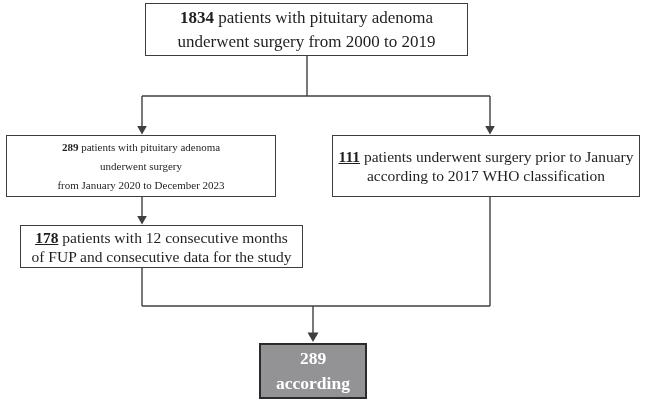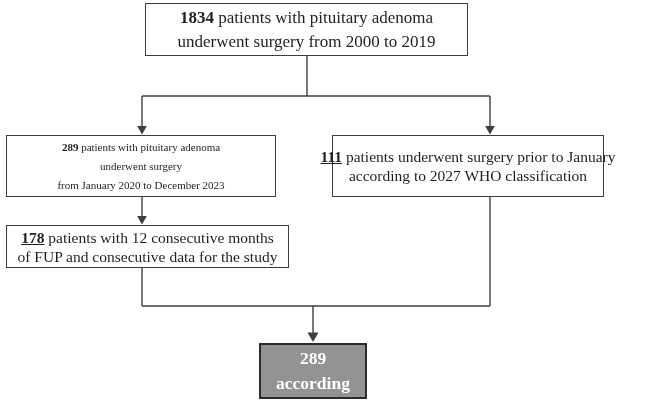--- a/index.html
+++ b/index.html
@@ -45,25 +45,25 @@
     width: 323px; height: 53px;
     font-size: 17px; line-height: 24px;
   }
   .box-recent {
     left: 6px; top: 135px;
     width: 270px; height: 62px;
     font-size: 11px; line-height: 19px;
   }
   .box-rereviewed {
     left: 332px; top: 135px;
-    width: 272px; height: 62px;
+    width: 308px; height: 62px;
     font-size: 15.5px; line-height: 19px;
   }
   .box-fup {
-    left: 6px; top: 225px;
+    left: 20px; top: 225px;
     width: 283px; height: 43px;
     font-size: 15.5px; line-height: 19px;
   }
   .box-final {
     left: 259px; top: 343px;
     width: 108px; height: 56px;
     border: 2px solid #2b2b2b;
     background: #939396;
     color: #ffffff;
     font-weight: bold;
@@ -101,21 +101,21 @@
   </div>
 
   <div class="box box-recent">
     <div class="tline"><span class="num">289</span><span> patients with pituitary adenoma</span></div>
     <div class="tline">underwent surgery</div>
     <div class="tline">from January 2020 to December 2023</div>
   </div>
 
   <div class="box box-rereviewed">
     <div class="tline"><span class="num u">111</span><span> patients underwent surgery prior to January</span></div>
-    <div class="tline">according to 2027 WHO classification</div>
+    <div class="tline">according to 2017 WHO classification</div>
   </div>
 
   <div class="box box-fup">
     <div class="tline"><span class="num u">178</span><span> patients with 12 consecutive months</span></div>
     <div class="tline">of FUP and consecutive data for the study</div>
   </div>
 
   <div class="box box-final">
     <div class="tline">289</div>
     <div class="tline">according</div>

